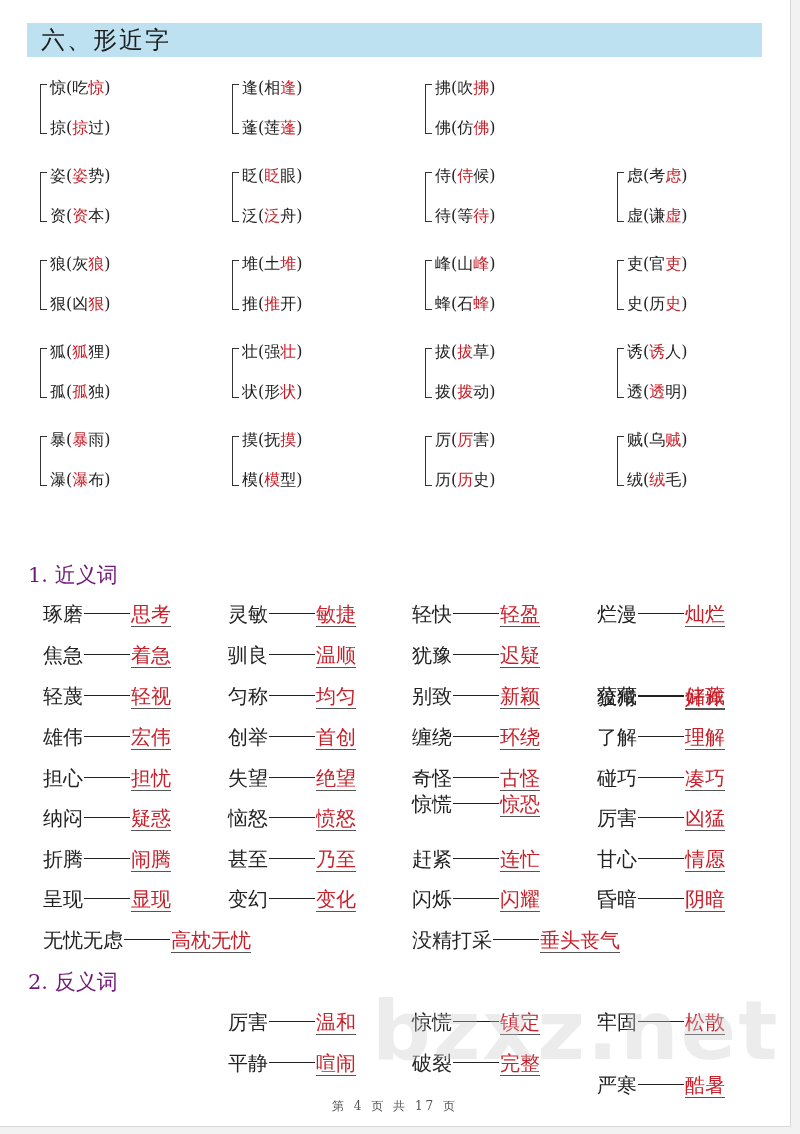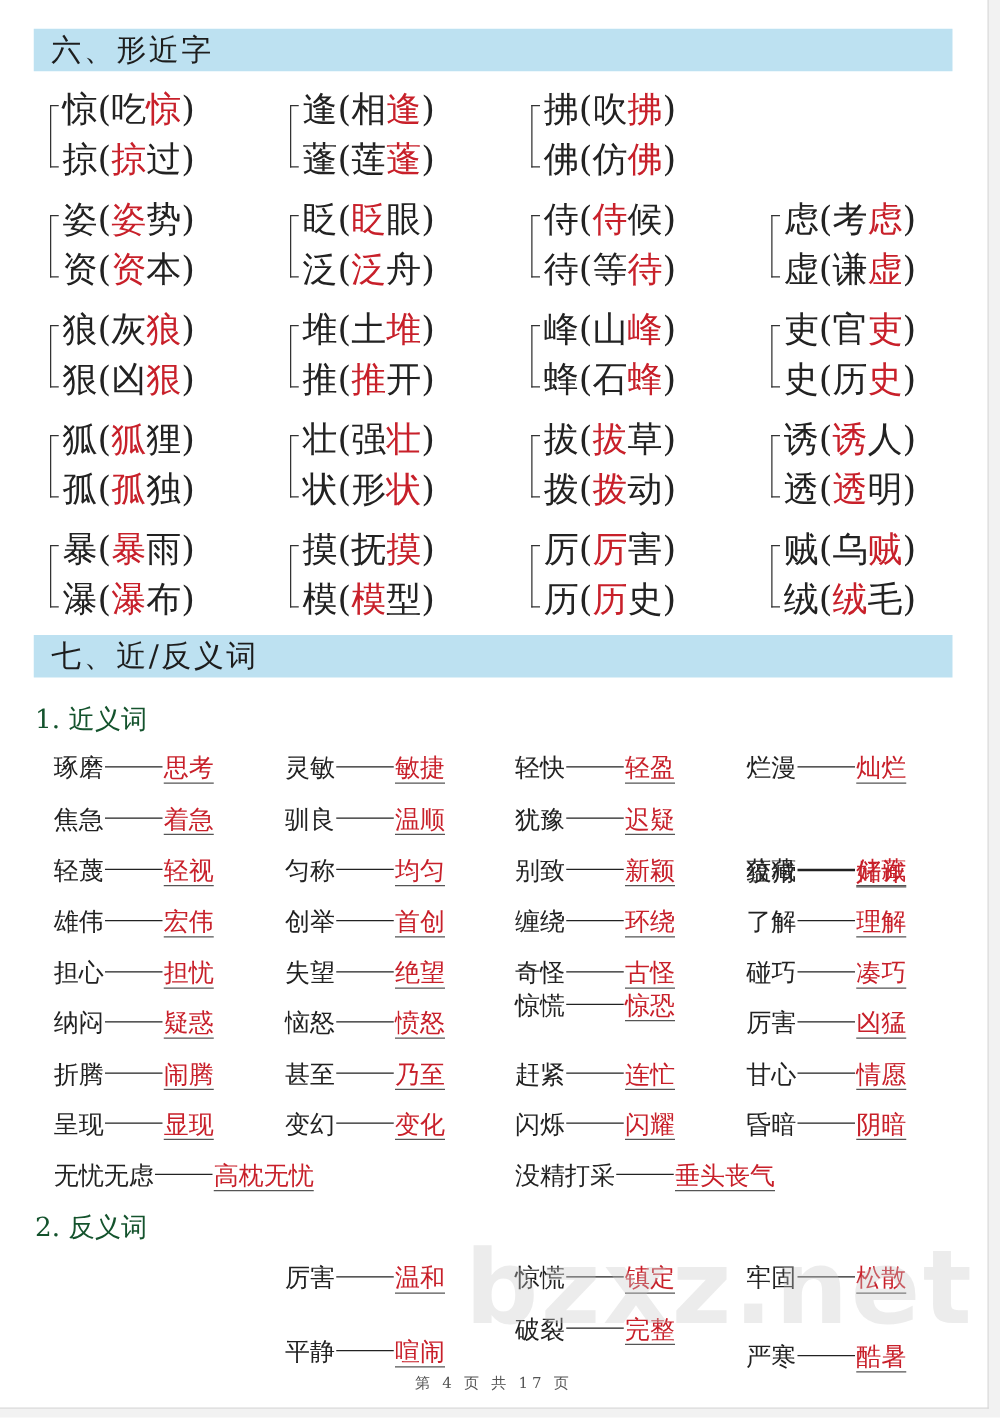--- a/index.html
+++ b/index.html
@@ -22,27 +22,27 @@
     color: #1d1d1d; letter-spacing: 2px;
   }
   .group {
     position: absolute; width: 180px; height: 62px;
   }
   .bracket {
     position: absolute; left: 0; top: 8px; width: 6px; height: 48px;
     border: 1.5px solid #333; border-right: none;
   }
   .pair-line {
-    position: absolute; left: 10px; font-size: 28px; line-height: 24px; white-space: nowrap;
+    position: absolute; left: 10px; font-size: 16px; line-height: 24px; white-space: nowrap;
   }
   .pair-line.top { top: 0; }
   .pair-line.bottom { top: 40px; }
   .red { color: #c8202a; }
   .sub-title {
-    position: absolute; font-size: 21px; line-height: 26px; color: #14532d;
+    position: absolute; font-size: 21px; line-height: 26px; color: #701a75;
   }
   .syn {
     position: absolute; font-size: 20px; line-height: 26px; white-space: nowrap;
   }
   .syn .dash {
     display: inline-block; width: 46px; height: 0; border-top: 1.6px solid #222;
     vertical-align: middle; margin: 0 1px 4px 1px;
   }
   .syn .ans {
     color: #c8202a; border-bottom: 1.6px solid #555; padding-bottom: 0px;
@@ -157,23 +157,20 @@
         <div class="pair-line top"><span>厉</span><span>(</span><span></span><span class="red">厉</span><span>害</span><span>)</span></div>
         <div class="pair-line bottom"><span>历</span><span>(</span><span></span><span class="red">历</span><span>史</span><span>)</span></div>
       </div>
       <div class="group" style="left: 617px; top: 428px;">
         <div class="bracket"></div>
         <div class="pair-line top"><span>贼</span><span>(</span><span>乌</span><span class="red">贼</span><span></span><span>)</span></div>
         <div class="pair-line bottom"><span>绒</span><span>(</span><span></span><span class="red">绒</span><span>毛</span><span>)</span></div>
       </div>
     </div>
 
-  <div class="section-bar" style="top:508px;">
-    <div class="section-title">七、近/反义词</div>
-  </div>
 
   <div class="sub-title" style="left:28px; top:562px;">1. 近义词</div>
   <div id="synonyms">
       <div class="syn" style="left: 43px; top: 601px;"><span>琢磨</span><span class="dash"></span><span class="ans">思考</span></div>
       <div class="syn" style="left: 228px; top: 601px;"><span>灵敏</span><span class="dash"></span><span class="ans">敏捷</span></div>
       <div class="syn" style="left: 412px; top: 601px;"><span>轻快</span><span class="dash"></span><span class="ans">轻盈</span></div>
       <div class="syn" style="left: 597px; top: 601px;"><span>烂漫</span><span class="dash"></span><span class="ans">灿烂</span></div>
       <div class="syn" style="left: 43px; top: 642px;"><span>焦急</span><span class="dash"></span><span class="ans">着急</span></div>
       <div class="syn" style="left: 228px; top: 642px;"><span>驯良</span><span class="dash"></span><span class="ans">温顺</span></div>
       <div class="syn" style="left: 412px; top: 642px;"><span>犹豫</span><span class="dash"></span><span class="ans">迟疑</span></div>
@@ -204,21 +201,21 @@
       <div class="syn" style="left: 597px; top: 886px;"><span>昏暗</span><span class="dash"></span><span class="ans">阴暗</span></div>
       <div class="syn" style="left: 43px; top: 927px;"><span>无忧无虑</span><span class="dash"></span><span class="ans">高枕无忧</span></div>
       <div class="syn" style="left: 412px; top: 927px;"><span>没精打采</span><span class="dash"></span><span class="ans">垂头丧气</span></div>
     </div>
 
   <div class="sub-title" style="left:28px; top:969px;">2. 反义词</div>
   <div id="antonyms">
       <div class="syn" style="left: 228px; top: 1009px;"><span>厉害</span><span class="dash"></span><span class="ans">温和</span></div>
       <div class="syn" style="left: 412px; top: 1009px;"><span>惊慌</span><span class="dash"></span><span class="ans">镇定</span></div>
       <div class="syn" style="left: 597px; top: 1009px;"><span>牢固</span><span class="dash"></span><span class="ans">松散</span></div>
-      <div class="syn" style="left: 228px; top: 1050px; margin-top: 18px;"><span>平静</span><span class="dash"></span><span class="ans">喧闹</span></div>
+      <div class="syn" style="left: 228px; top: 1050px;"><span>平静</span><span class="dash"></span><span class="ans">喧闹</span></div>
       <div class="syn" style="left: 412px; top: 1050px;"><span>破裂</span><span class="dash"></span><span class="ans">完整</span></div>
       <div class="syn" style="left: 597px; top: 1050px; margin-top: 22px;"><span>严寒</span><span class="dash"></span><span class="ans">酷暑</span></div>
     </div>
 
   <div class="watermark">bzxz.net</div>
 
   <div class="footer">第 4 页 共 17 页</div>
 </div>
 
 </body></html>

